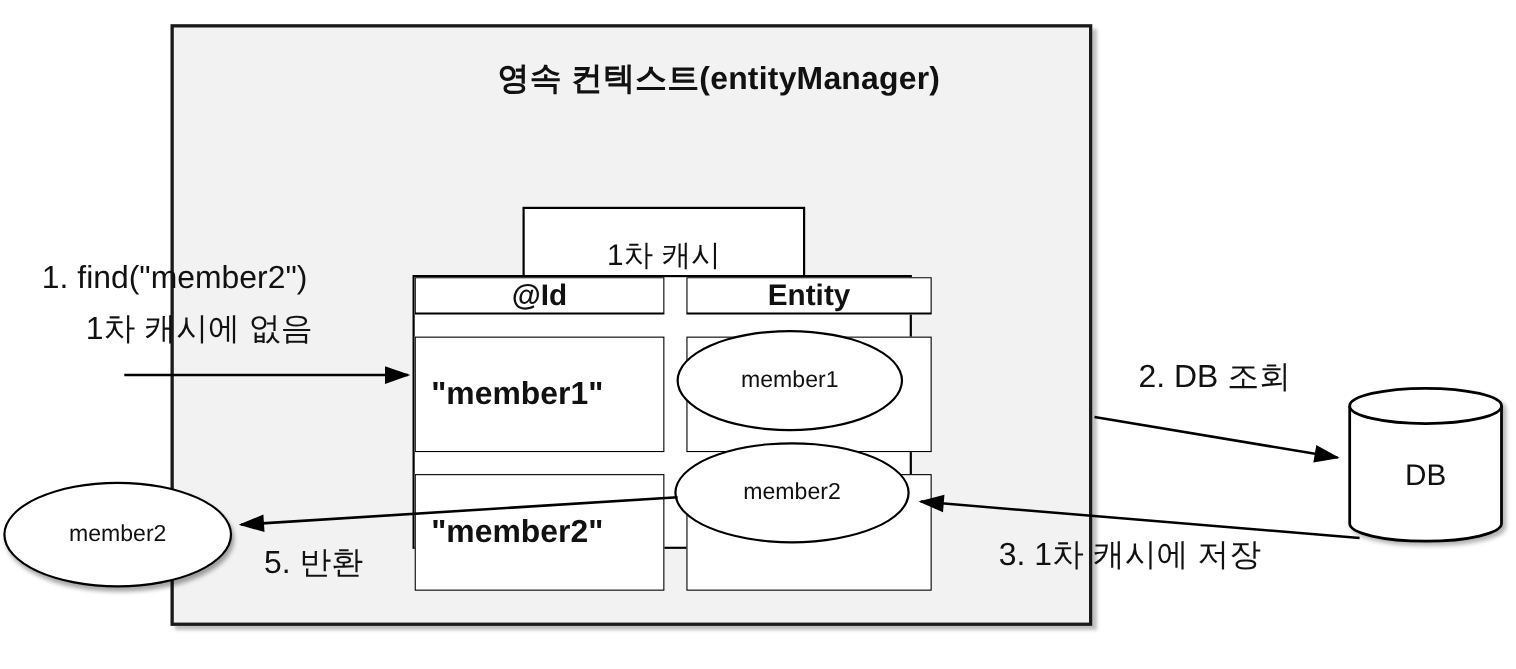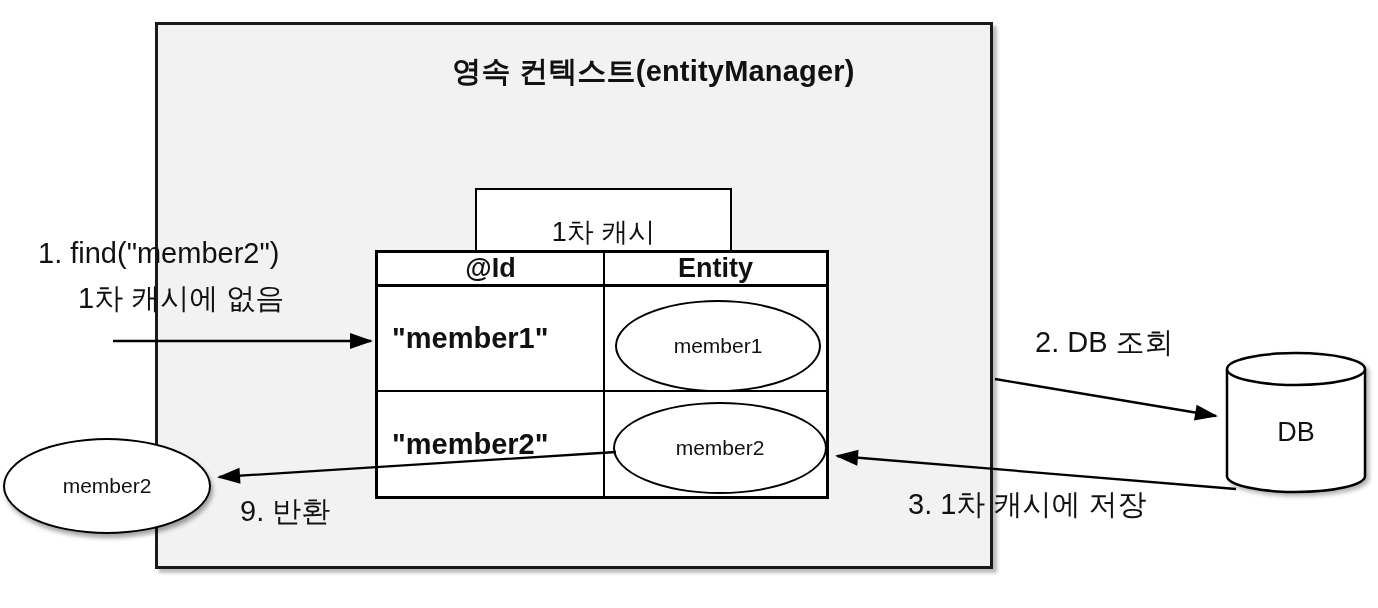--- a/index.html
+++ b/index.html
@@ -29,20 +29,21 @@
     font-size:27px;
   }
 
   
   #cache-table{
     left:375px;top:250px;width:450px;height:245px;
     border:2.5px solid #000;background:#fff;
     display:grid;
     grid-template-columns:227px 223px;
     grid-template-rows:34px 105px 106px;
+    gap:20px;
   }
   .cell{
     box-sizing:border-box;border:1.2px solid #000;background:#fff;
     display:flex;align-items:center;
   }
   .cell.header{justify-content:center;font-weight:bold;font-size:27px;border-bottom-width:2px;}
   .cell.id-cell{padding-left:14px;font-weight:bold;font-size:29px;}
 
   
   .entity-ellipse{
@@ -121,15 +122,15 @@
       <path d="M1227,369 L1227,476 A69,16 0 0 0 1365,476 L1365,369" fill="#ffffff" stroke="#000" stroke-width="2.5"></path>
       <ellipse cx="1296" cy="369" rx="69" ry="16" fill="#ffffff" stroke="#000" stroke-width="2.5"></ellipse>
       <text x="1296" y="441" text-anchor="middle" font-size="27" fill="#111">DB</text>
     </g>
   </svg>
 
   <div id="step1-line1" class="abs step-label">1. find("member2")</div>
   <div id="step1-line2" class="abs step-label">1차 캐시에 없음</div>
   <div id="step2-label" class="abs step-label">2. DB 조회</div>
   <div id="step3-label" class="abs step-label">3. 1차 캐시에 저장</div>
-  <div id="step4-label" class="abs step-label">9. 반환</div>
+  <div id="step4-label" class="abs step-label">5. 반환</div>
 
 </div>
 
 </body></html>

